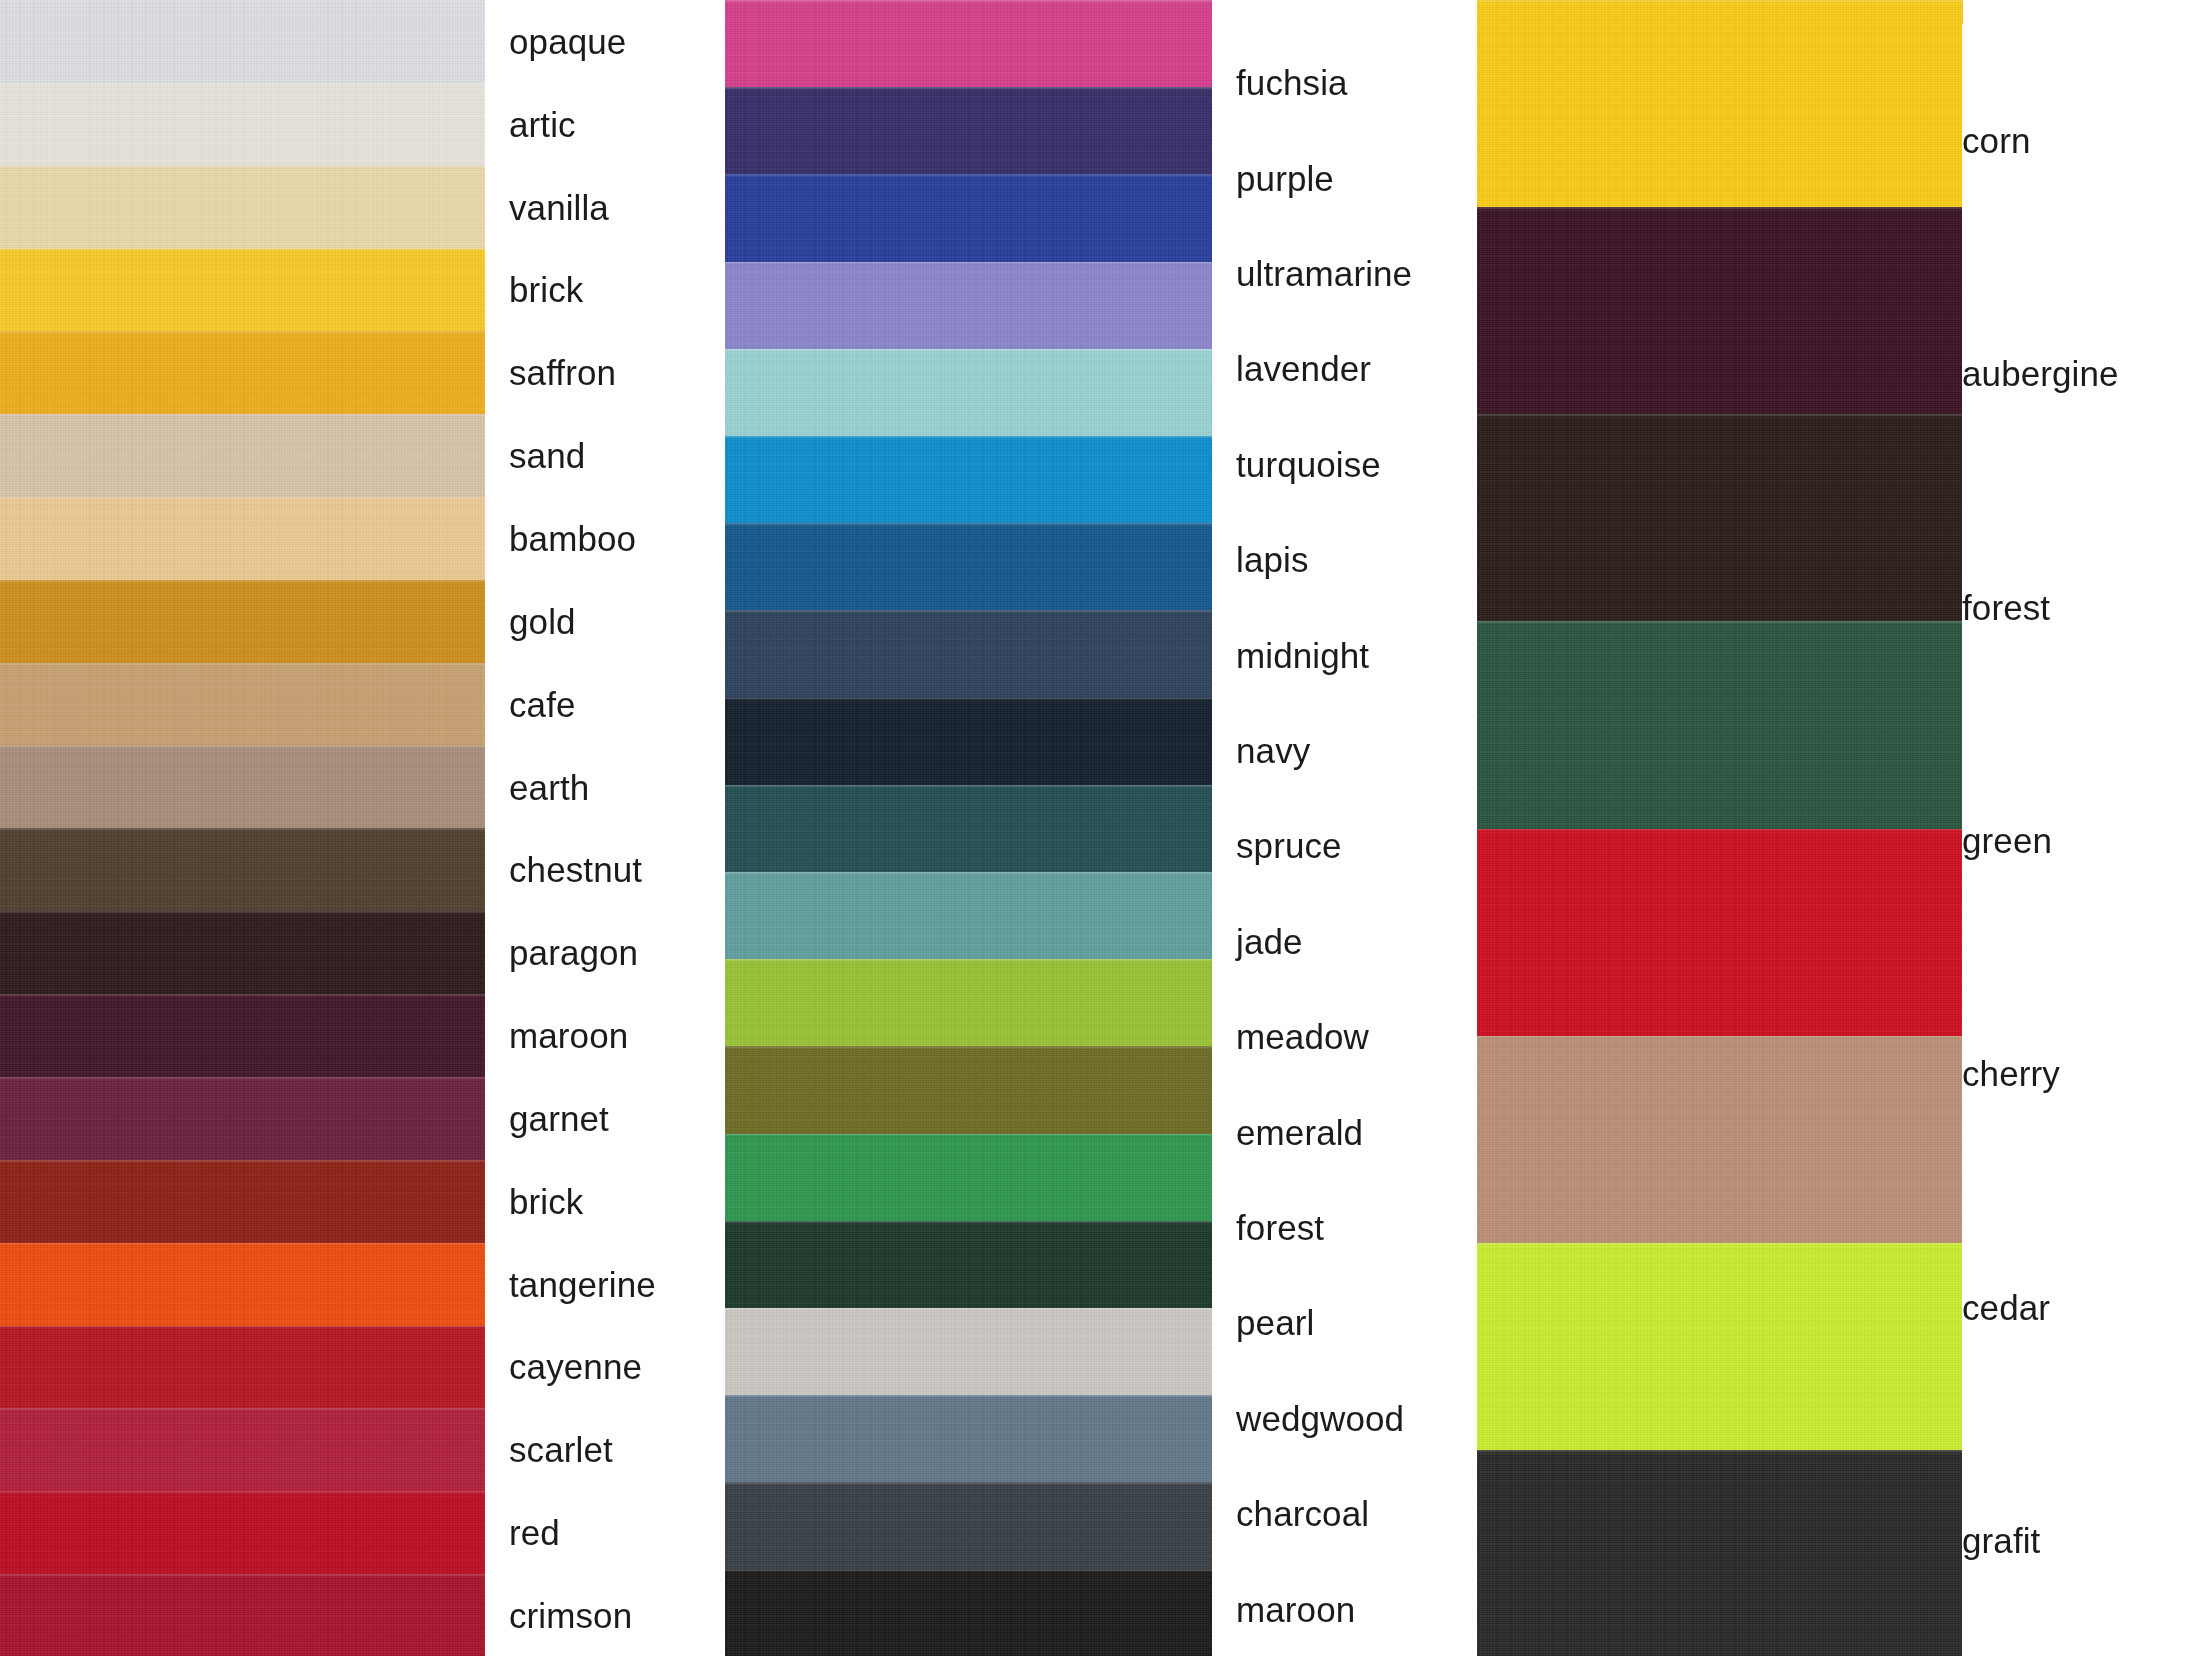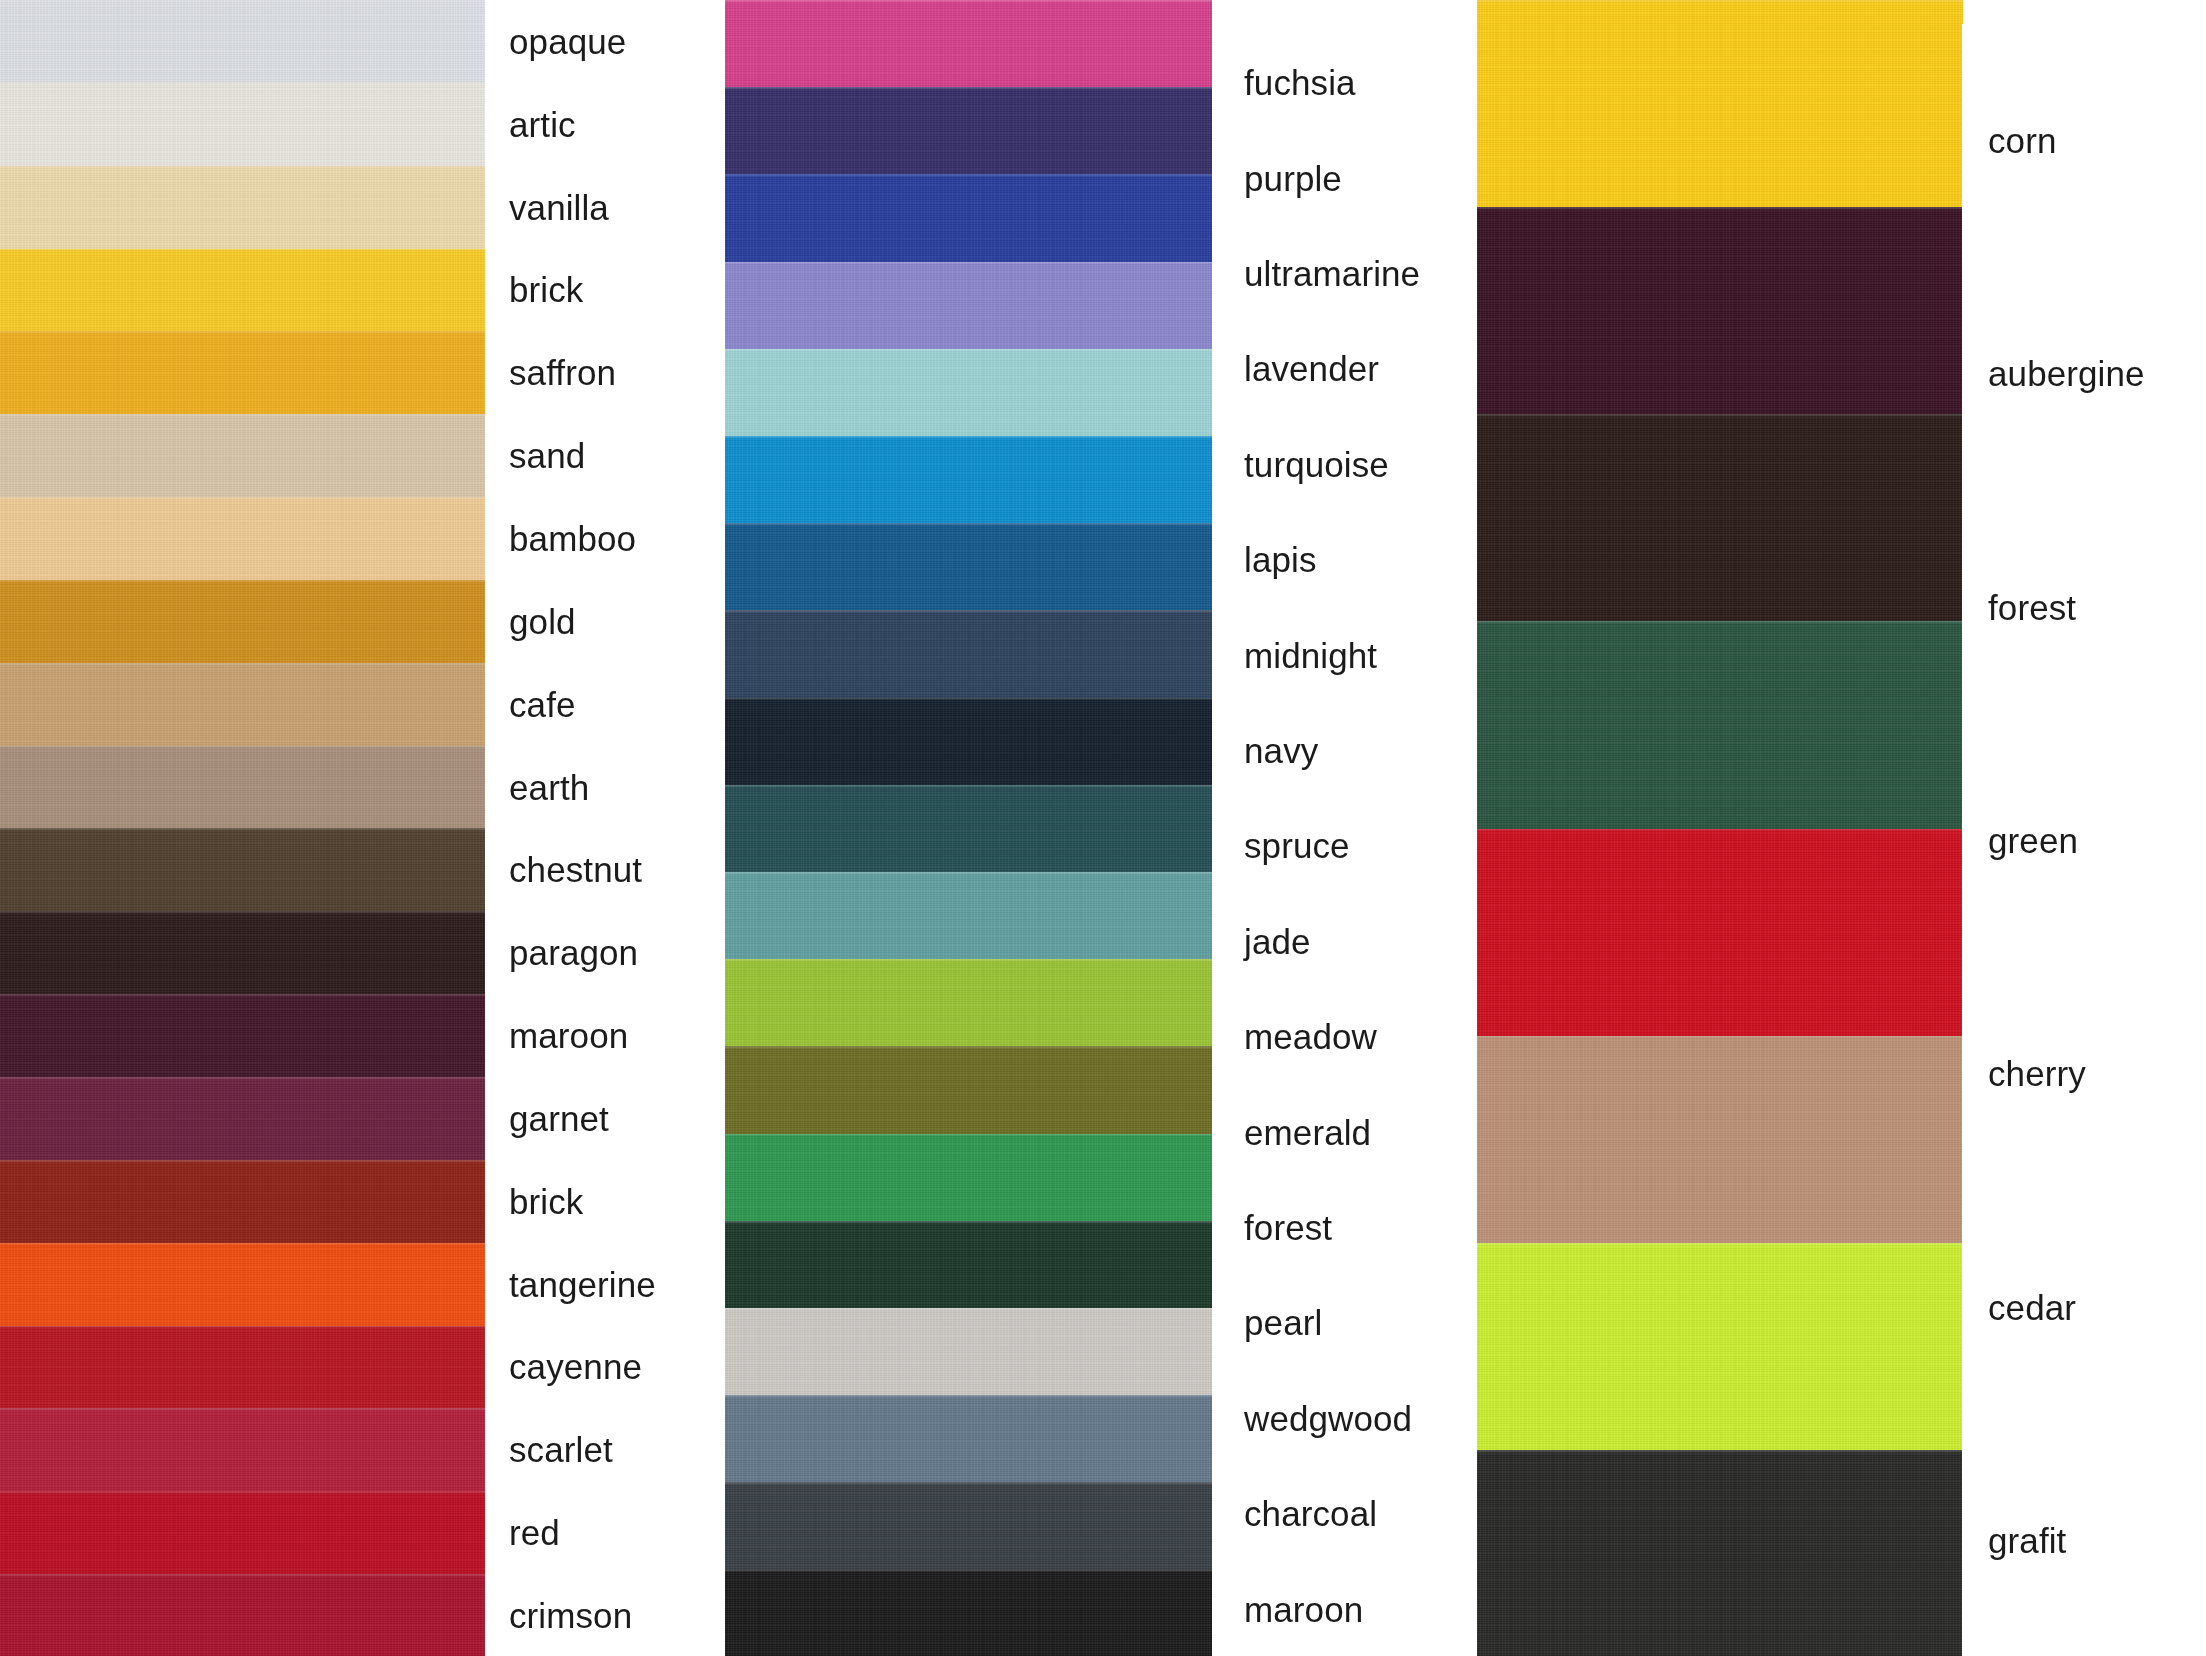--- a/index.html
+++ b/index.html
@@ -64,27 +64,27 @@
     font-size: 35px;
     line-height: 1;
     letter-spacing: 0.1px;
     white-space: nowrap;
   }
 
   
   #col1-swatches { left: 0px;    width: 485px; }
   #col1-labels   { left: 485px;  width: 241px; justify-content: space-between; }
   #col2-swatches { left: 725px;  width: 487px; }
-  #col2-labels   { left: 1212px; width: 264px; padding-left: 8px; }
+  #col2-labels   { left: 1212px; width: 264px; }
   #col3-swatches { left: 1477px; width: 486px; }
   #col3-labels   { left: 1962px; width: 244px; }
 
   #col1-labels .label { padding-left: 24px; }
   #col2-labels .label { padding-left: 24px; }
-  #col3-labels .label { padding-left: 26px; }
+  #col3-labels .label { }
 
   
   #col2-labels { top: 35px; height: 1622px; }
   #col3-labels { top: 24px; height: 1633px; }
 </style>
 </head>
 <body>
 
 <div id="sheet">
 

